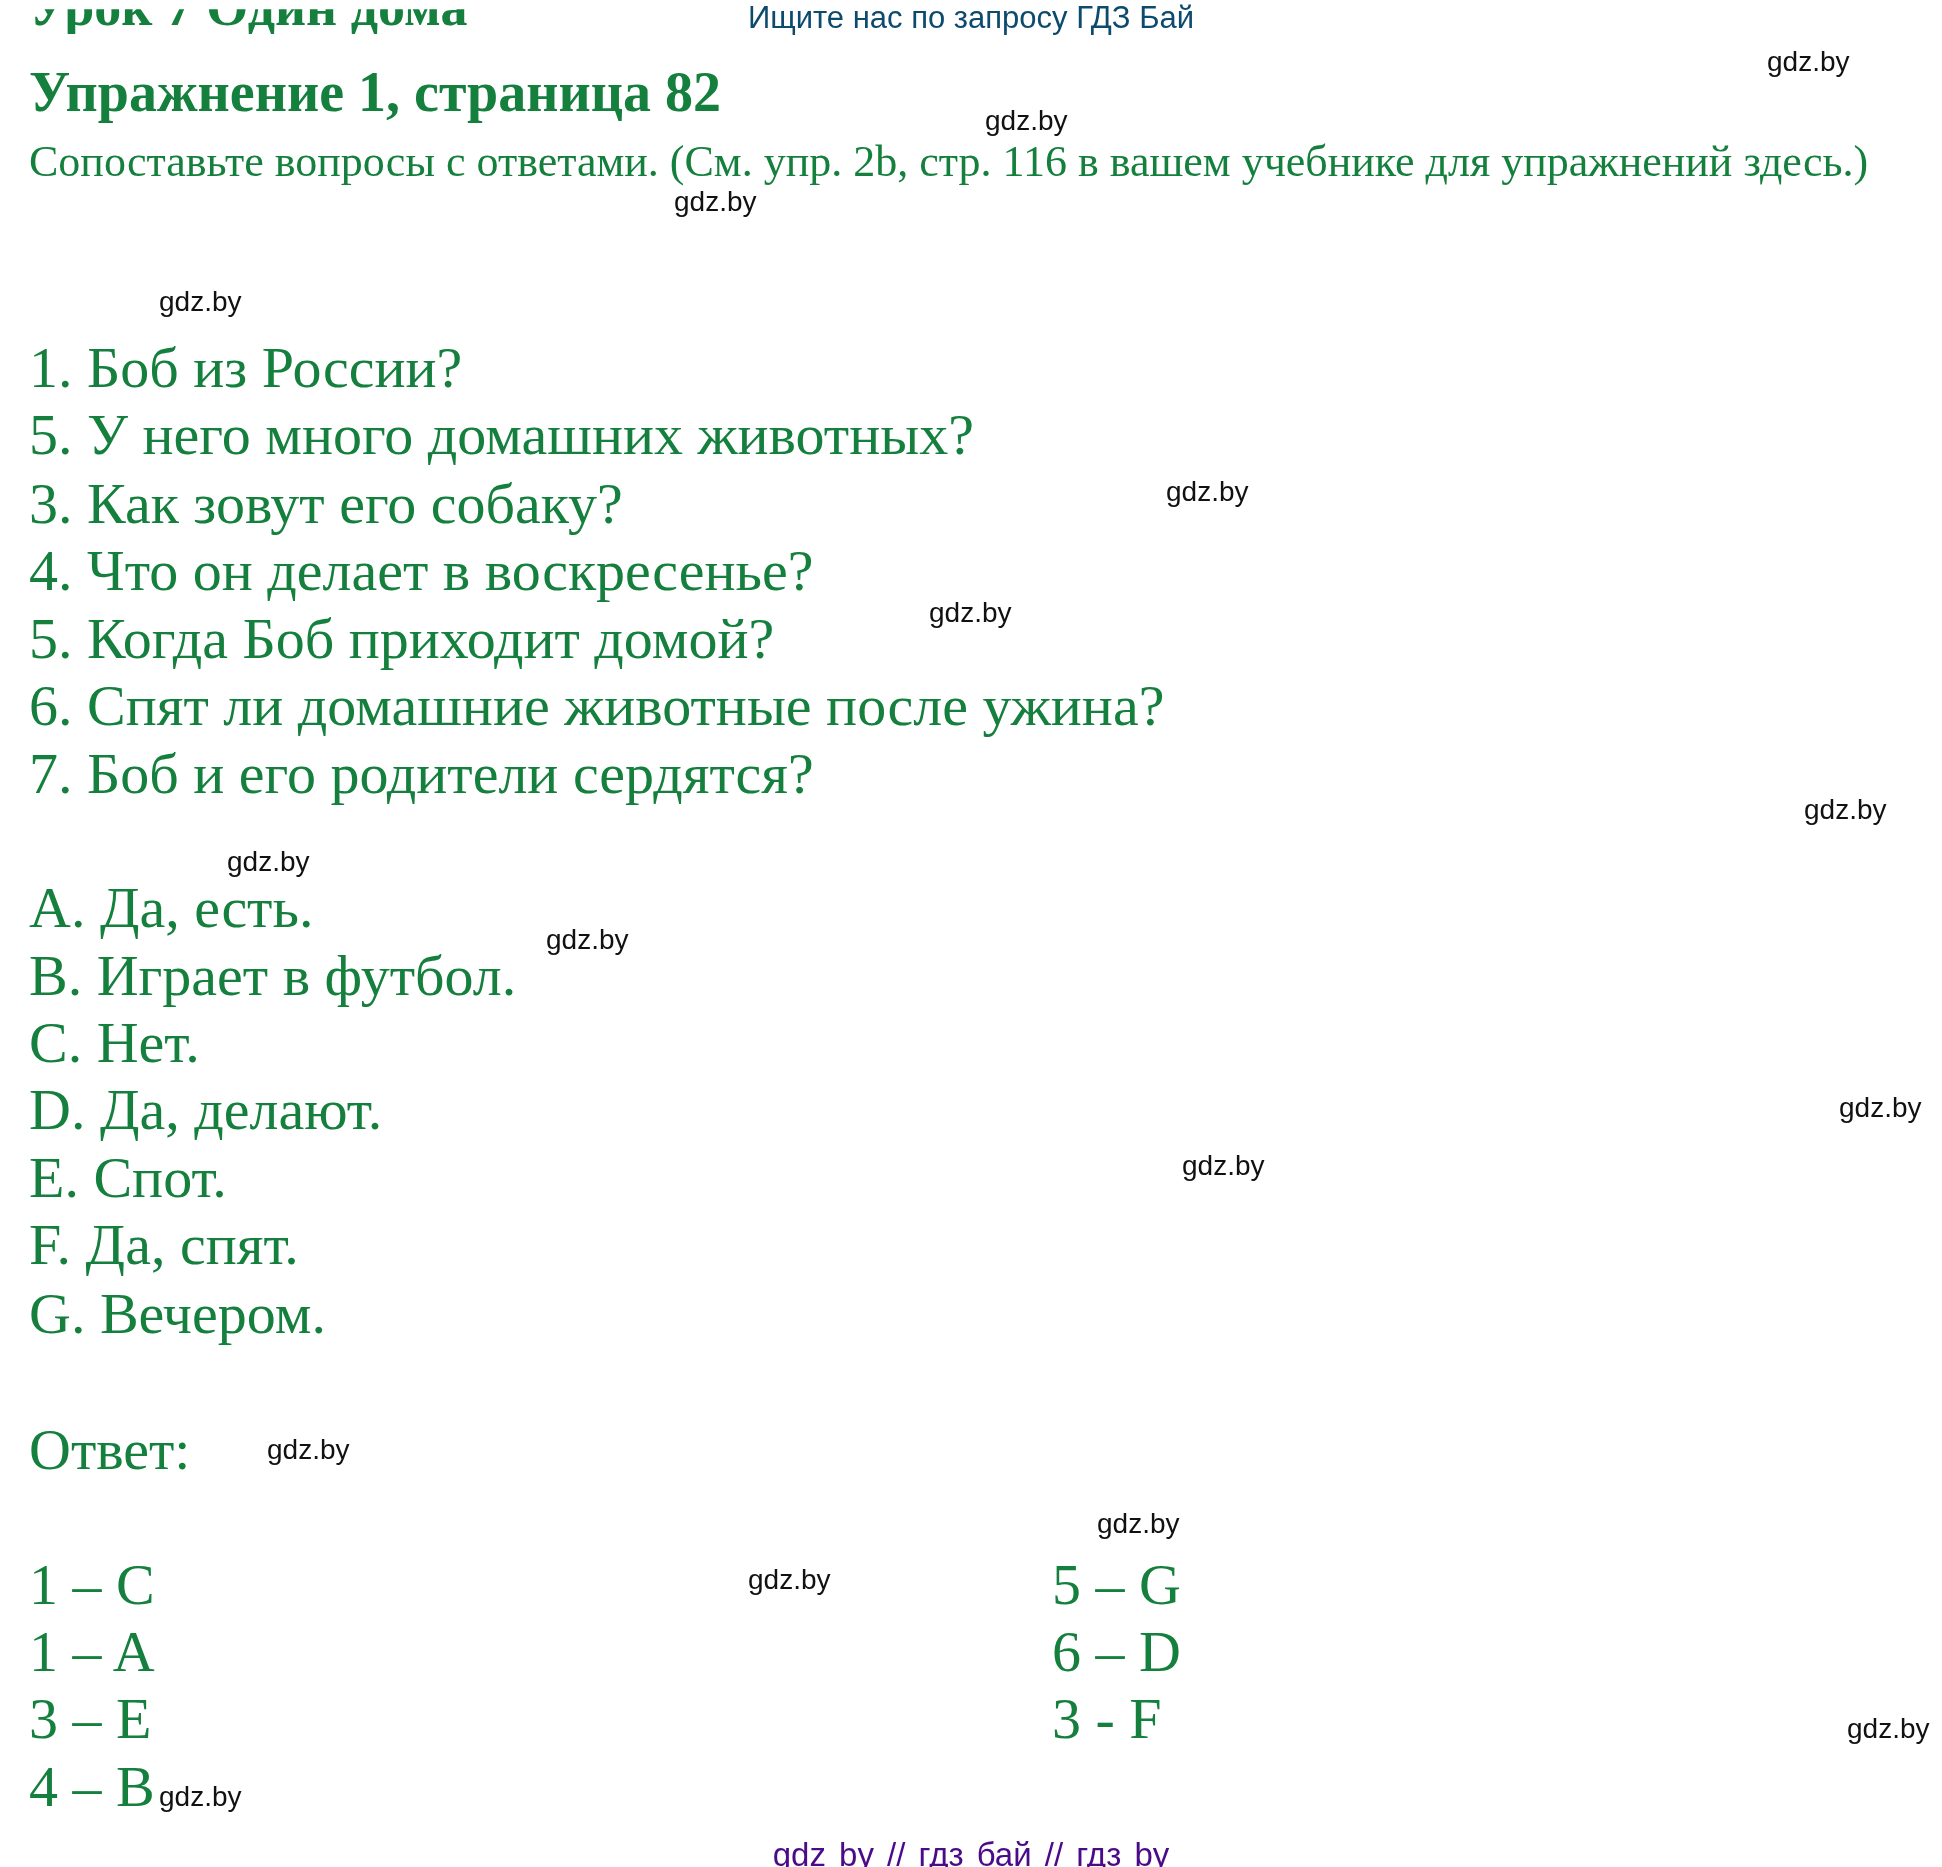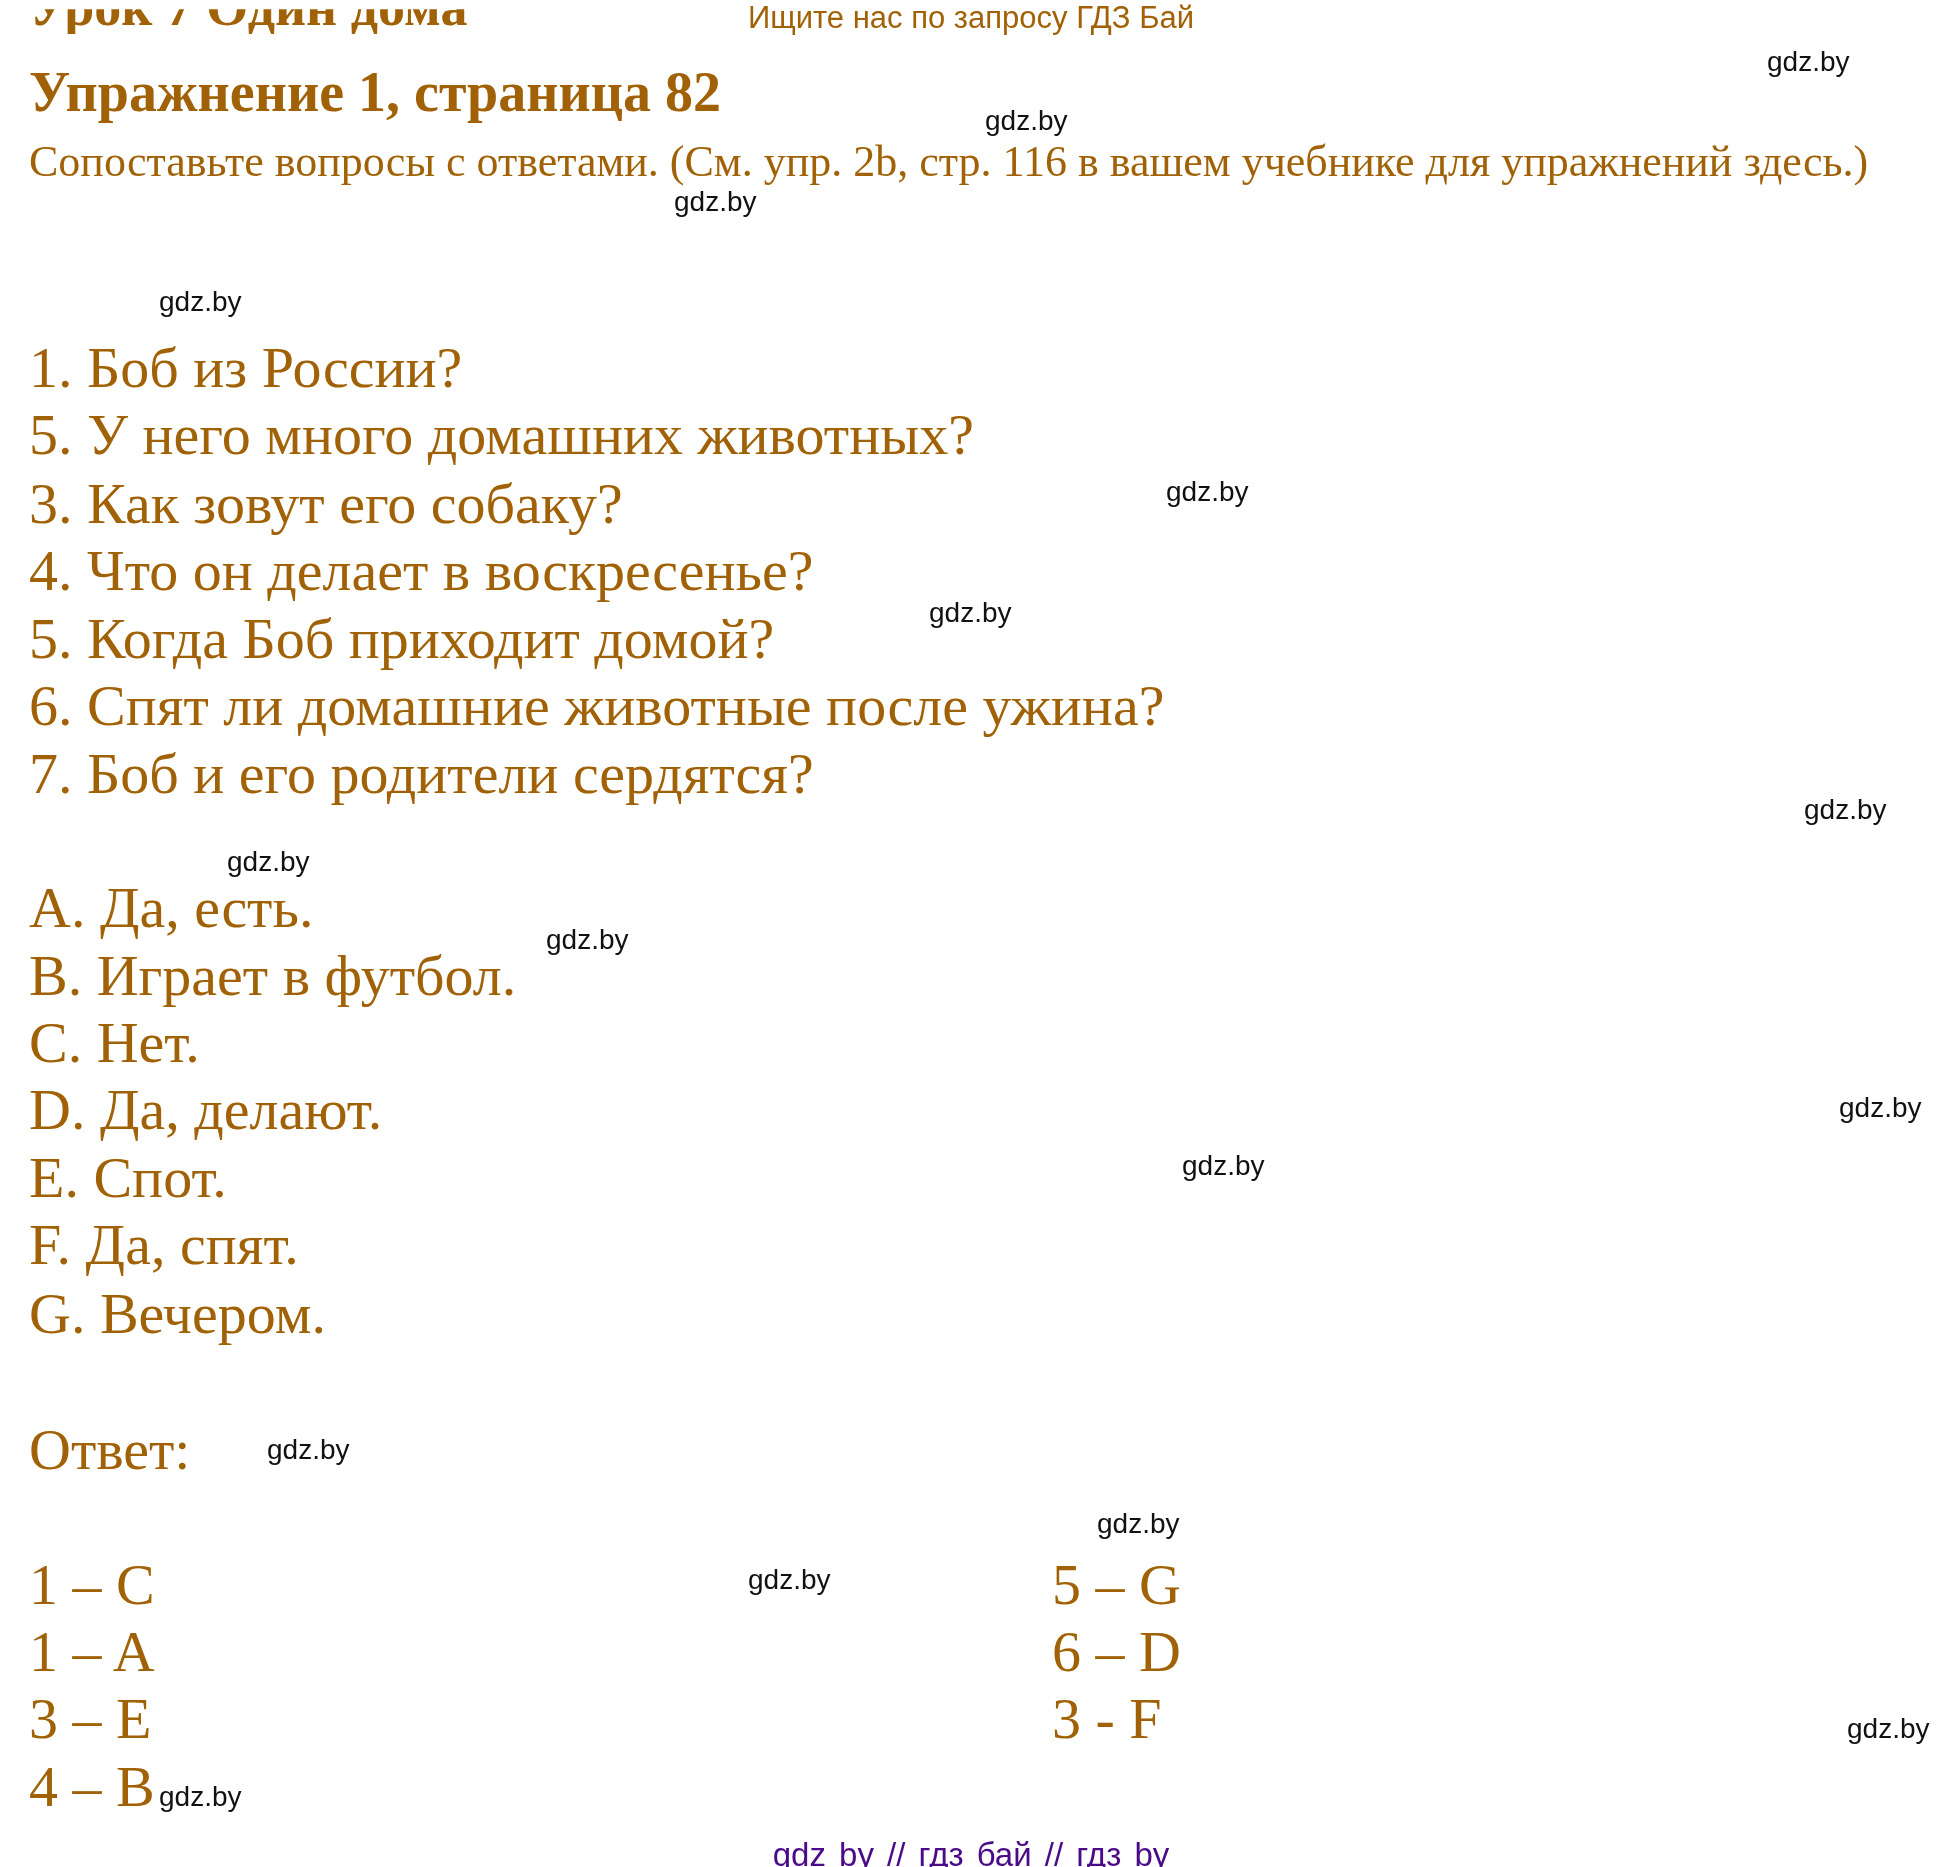--- a/index.html
+++ b/index.html
@@ -1,21 +1,21 @@
 <!DOCTYPE html>
 <html><head>
 <meta charset="utf-8">
 <style>
   html, body { margin: 0; padding: 0; background: #ffffff; }
   body { width: 1942px; height: 1867px; position: relative; overflow: hidden; }
-  .serif { font-family: "Liberation Serif", "DejaVu Serif", serif; color: #a16207; }
+  .serif { font-family: "Liberation Serif", "DejaVu Serif", serif; color: #15803d; }
   .sans { font-family: "Liberation Sans", "DejaVu Sans", sans-serif; }
   .abs { position: absolute; white-space: nowrap; line-height: 1; }
 
-  #banner { top: 2px; left: 0; width: 1942px; text-align: center; font-size: 31px; color: #a16207; }
+  #banner { top: 2px; left: 0; width: 1942px; text-align: center; font-size: 31px; color: #0c4a6e; }
   #lesson-header { top: -20px; left: 29px; font-size: 54px; font-weight: bold; clip-path: inset(54% 0 0 0); }
   #title { top: 64px; left: 29px; font-size: 56px; font-weight: bold; }
 
   #instruction { position: absolute; top: 128px; left: 29px; width: 1893px; font-size: 44px; line-height: 68px; text-align: justify; text-align-last: left; }
 
   .line { position: absolute; left: 29px; font-size: 58px; line-height: 1; white-space: nowrap; }
   .ans { position: absolute; font-size: 58px; line-height: 1; white-space: nowrap; }
 
   .wm { position: absolute; font-size: 28px; line-height: 1; color: #111; white-space: nowrap; }
 

